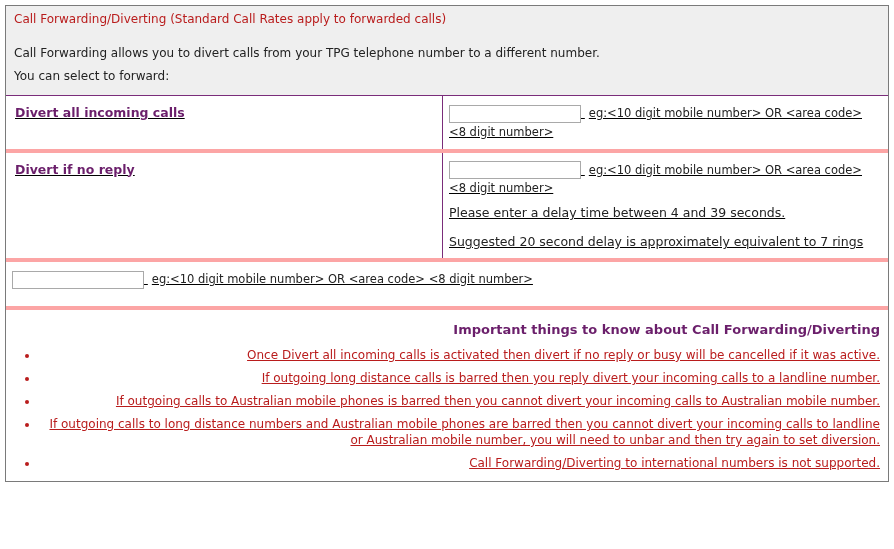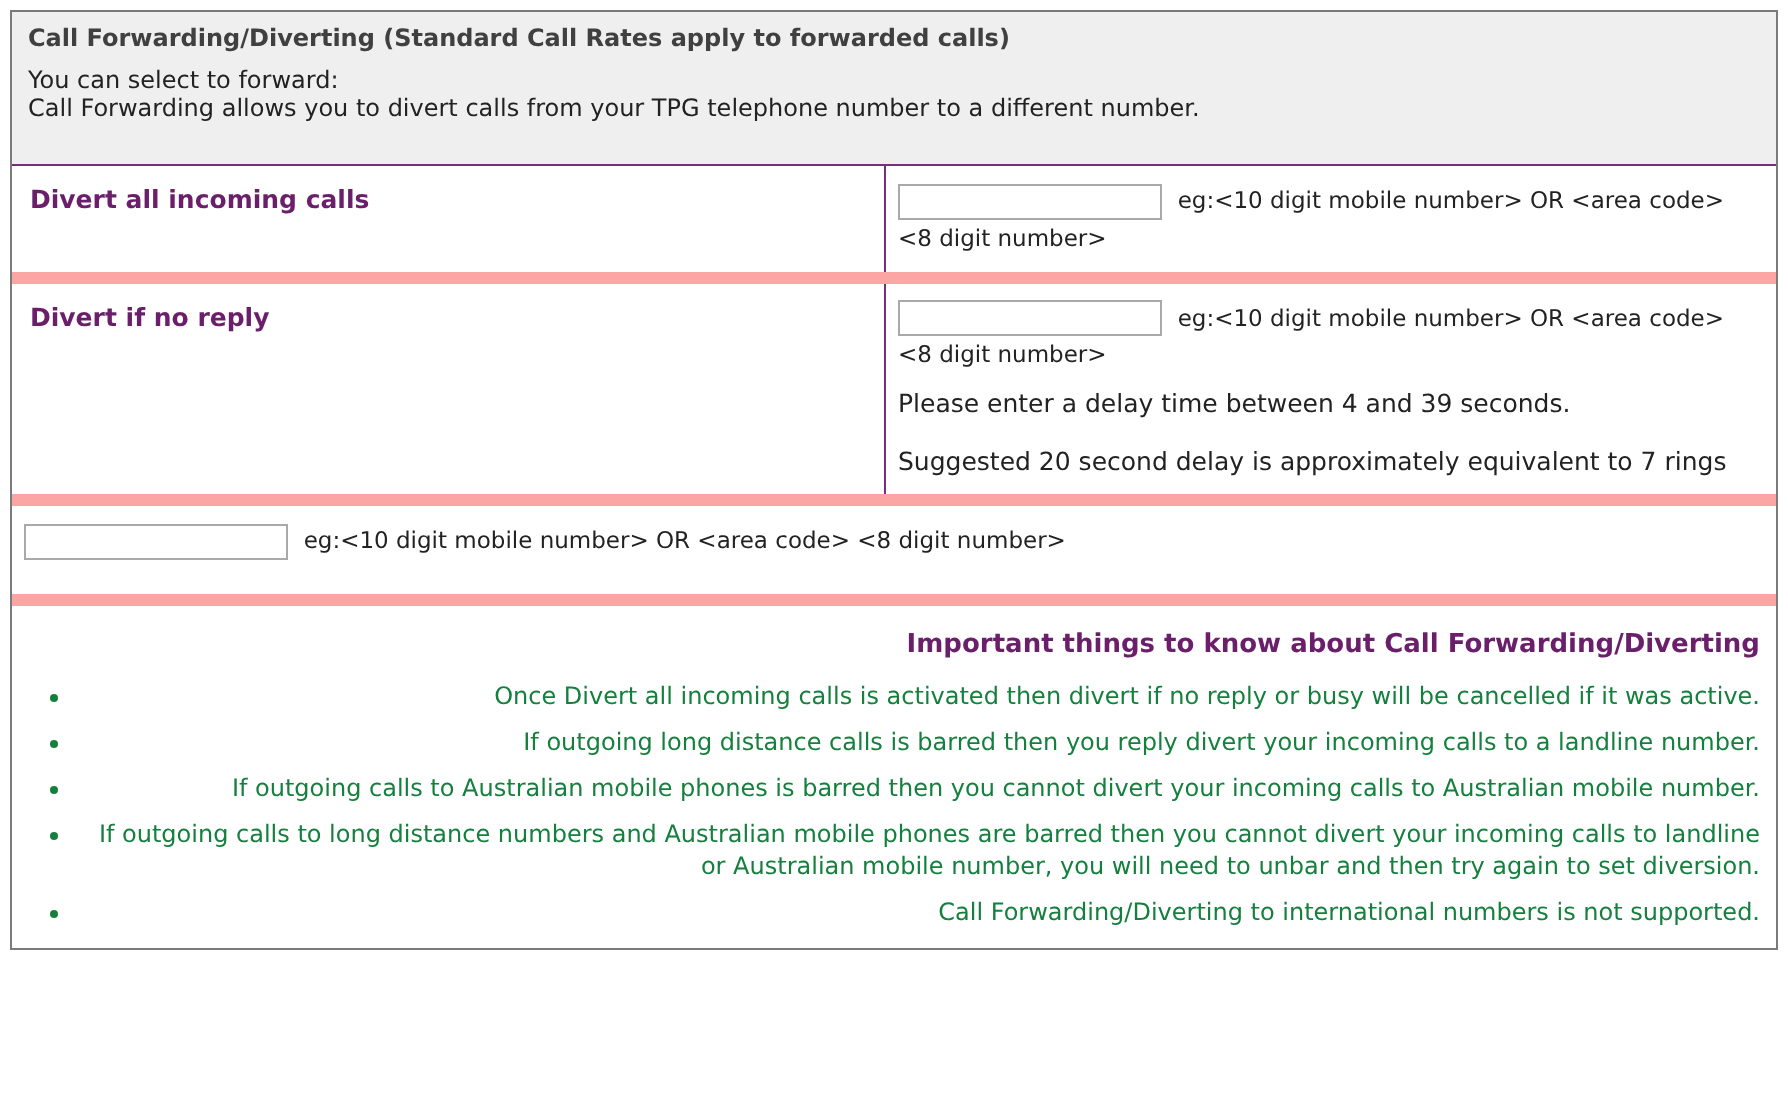--- a/index.html
+++ b/index.html
@@ -21,39 +21,40 @@
     border: 1px solid #7a7a7a;
     box-sizing: border-box;
   }
   
   .header {
     background: #efefef;
     border-bottom: 1px solid #7a2d7a;
     padding: 6px 8px 12px 8px;
   }
   .header .title {
-    color: #404040;
-    font-weight: bold;
+    color: #b91c1c;
+    font-weight: normal;
     font-size: 12px;
-    margin-bottom: 7px;
+    margin-bottom: 20px;
   }
   .header .line {
     color: #222222;
     font-size: 12px;
     margin-bottom: 9px;
   }
   .header .line.last {
     margin-bottom: 0;
   }
   
   .row {
     display: flex;
-    border-bottom: 6px solid #fca5a5;
+    border-bottom: 4px solid #fca5a5;
     background: #ffffff;
     min-height: 44px;
+    text-decoration: underline;
   }
   .row .label-cell {
     width: 437px;
     box-sizing: border-box;
     padding: 9px 8px 9px 9px;
     border-right: 1px solid #7a2d7a;
     color: #6b1f6b;
     font-weight: bold;
     font-size: 12.5px;
   }
@@ -115,37 +116,38 @@
     font-weight: bold;
     font-size: 13px;
     margin-bottom: 10px;
   }
   .info ul {
     margin: 0;
     padding-left: 24px;
   }
   .info li {
     font-size: 12px;
-    color: #15803d;
+    color: #b91c1c;
     line-height: 16px;
     margin-bottom: 7px;
+    text-decoration: underline;
   }
   .info li:last-child {
     margin-bottom: 0;
   }
 </style>
 </head>
 <body>
 
 <div class="page">
 
   <div class="header">
     <div class="title">Call Forwarding/Diverting (Standard Call Rates apply to forwarded calls)</div>
+    <div class="line">Call Forwarding allows you to divert calls from your TPG telephone number to a different number.</div>
     <div class="line last">You can select to forward:</div>
-    <div class="line">Call Forwarding allows you to divert calls from your TPG telephone number to a different number.</div>
   </div>
 
   <div class="row">
     <div class="label-cell">Divert all incoming calls</div>
     <div class="field-cell">
       <div class="fieldline">
         <input class="num" type="text" value="" style="">
         <span class="hint">eg:&lt;10 digit mobile number&gt; OR &lt;area code&gt; &lt;8 digit number&gt;</span>
       </div>
     </div>

